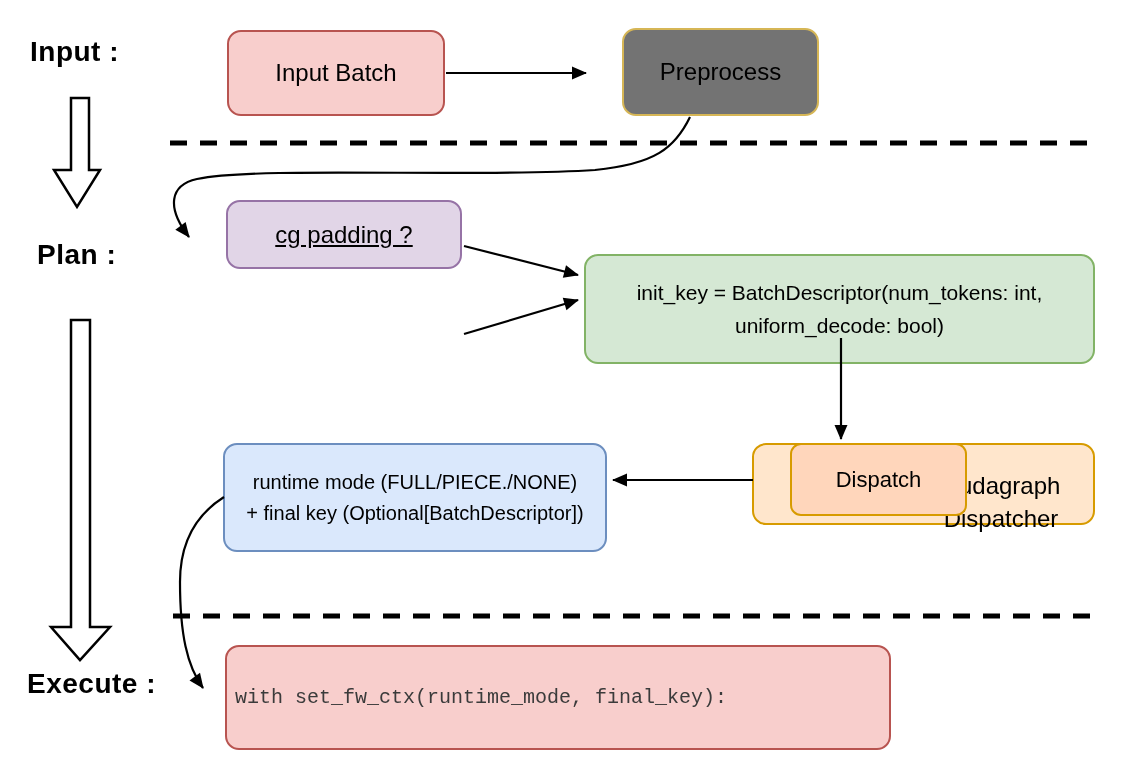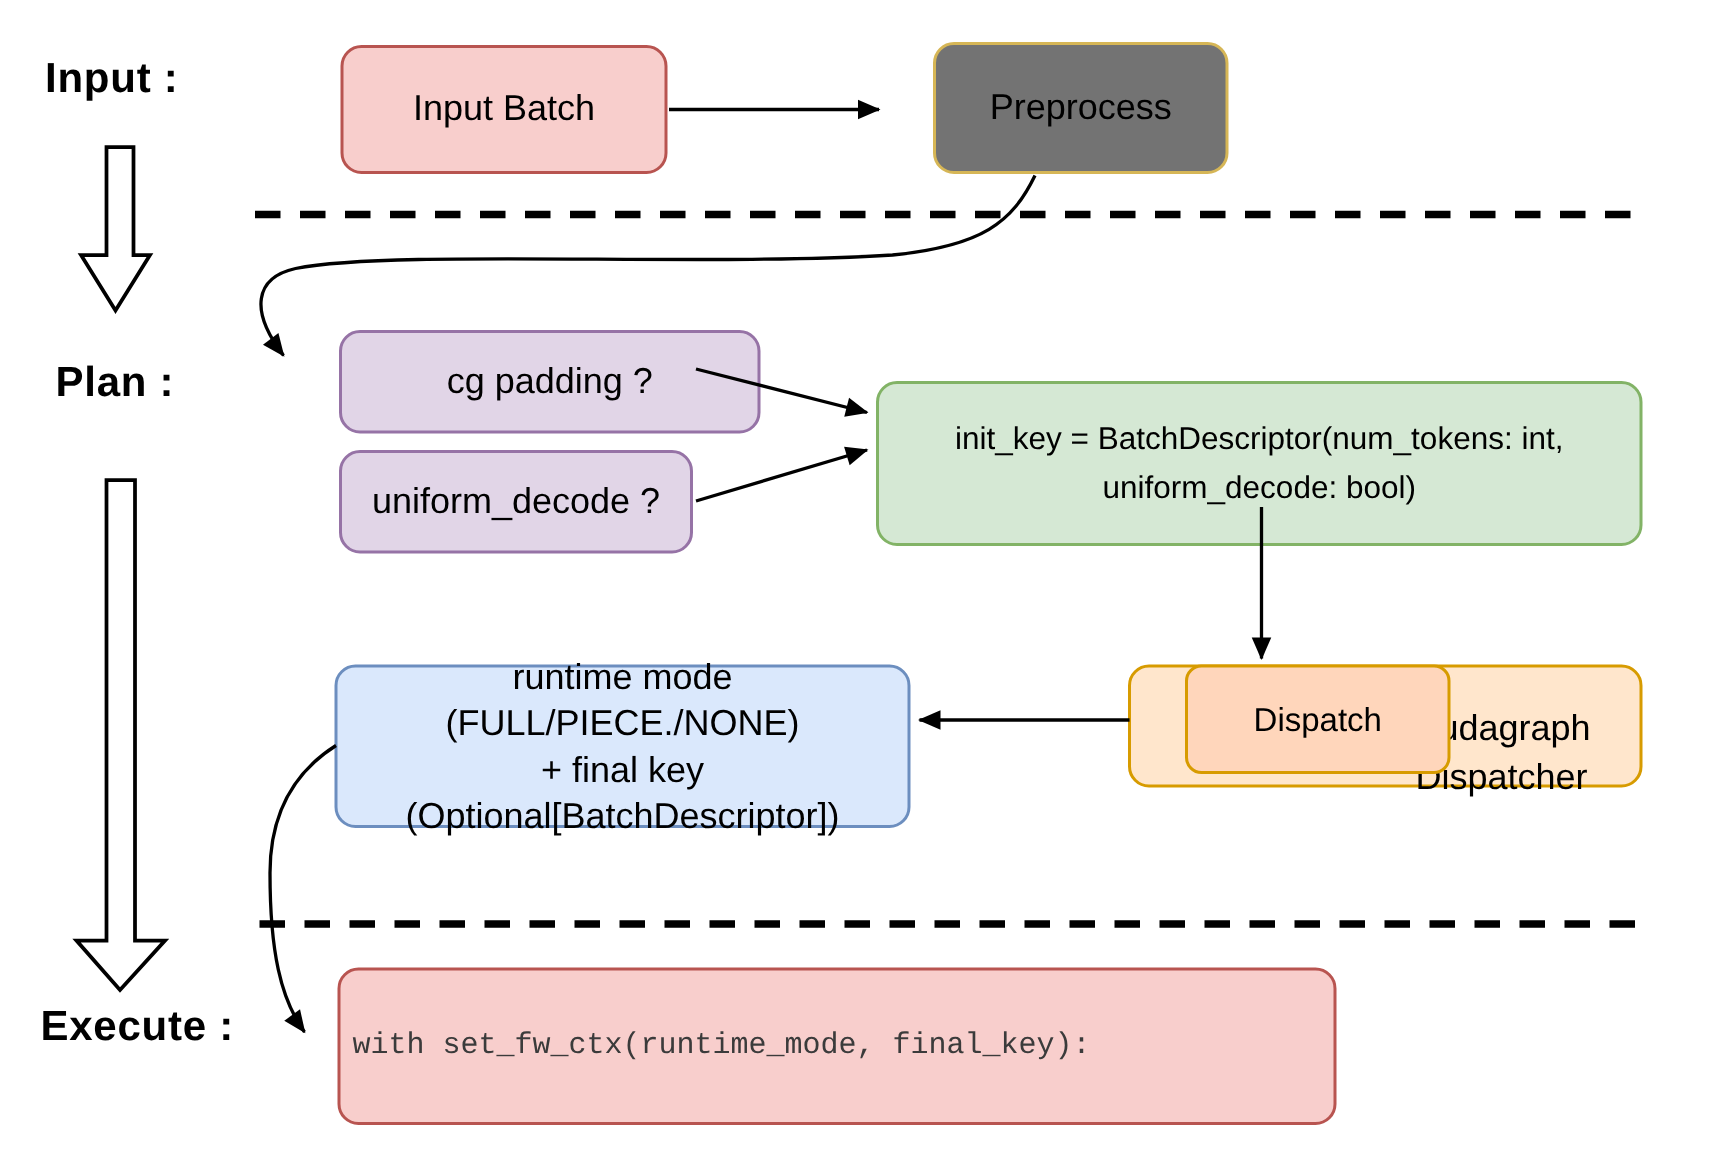--- a/index.html
+++ b/index.html
@@ -18,21 +18,21 @@
   .node.red{background:#F8CECC;border-color:#B85450;}
   .node.yellow{background:#737373;border-color:#D6B656;margin-left:30px;}
   .node.purple{background:#E1D5E7;border-color:#9673A6;}
   .node.green{background:#D5E8D4;border-color:#82B366;}
   .node.orange-outer{background:#FFE6CC;border-color:#D79B00;}
   .node.orange-inner{background:#FFD6BB;border-color:#D79B00;border-radius:11px;}
   .node.blue{background:#DAE8FC;border-color:#6C8EBF;}
   .two-line{flex-direction:column;}
   .two-line span{display:block;}
   #node-init-key{font-size:21px;line-height:33px;}
-  #node-runtime{font-size:24px;line-height:31px;}
+  #node-runtime{font-size:20px;line-height:31px;}
   #node-dispatch{font-size:22px;z-index:3;margin-left:34px;}
   #dispatcher-label{
     position:absolute;right:8px;top:24px;width:168px;text-align:center;
     font-size:24px;line-height:33px;z-index:2;
   }
   #node-code{
     justify-content:flex-start;align-items:center;text-align:left;
     font-family:"Liberation Mono",monospace;font-size:20px;line-height:27px;
     color:#3b3b3b;padding:0 8px;
   }
@@ -49,27 +49,24 @@
   <div class="stage-label" style="left:27px;top:668px;">Execute :</div>
 
   <div class="node red" style="left:227px;top:30px;width:218px;height:86px;">
     <span>Input Batch</span>
   </div>
 
   <div class="node yellow" style="left:592px;top:28px;width:197px;height:88px;">
     <span>Preprocess</span>
   </div>
 
-  <div class="node purple" style="left:226px;top:220px;width:281px;height:69px;">
+  <div class="node purple" style="left:226px;top:200px;width:236px;height:69px;text-decoration:underline;">
     <span>cg padding ?</span>
   </div>
 
-  <div class="node purple" style="left:226px;top:300px;width:236px;height:69px;">
-    <span>uniform_decode ?</span>
-  </div>
 
   <div class="node green two-line" id="node-init-key" style="left:584px;top:226px;width:511px;height:110px;margin-top:28px;">
     <span>init_key = BatchDescriptor(num_tokens: int,</span>
     <span>uniform_decode: bool)</span>
   </div>
 
   <div class="node orange-outer" style="left:752px;top:443px;width:343px;height:82px;">
     <div id="dispatcher-label">
       <span>Cudagraph</span>
       <span>Dispatcher</span>

